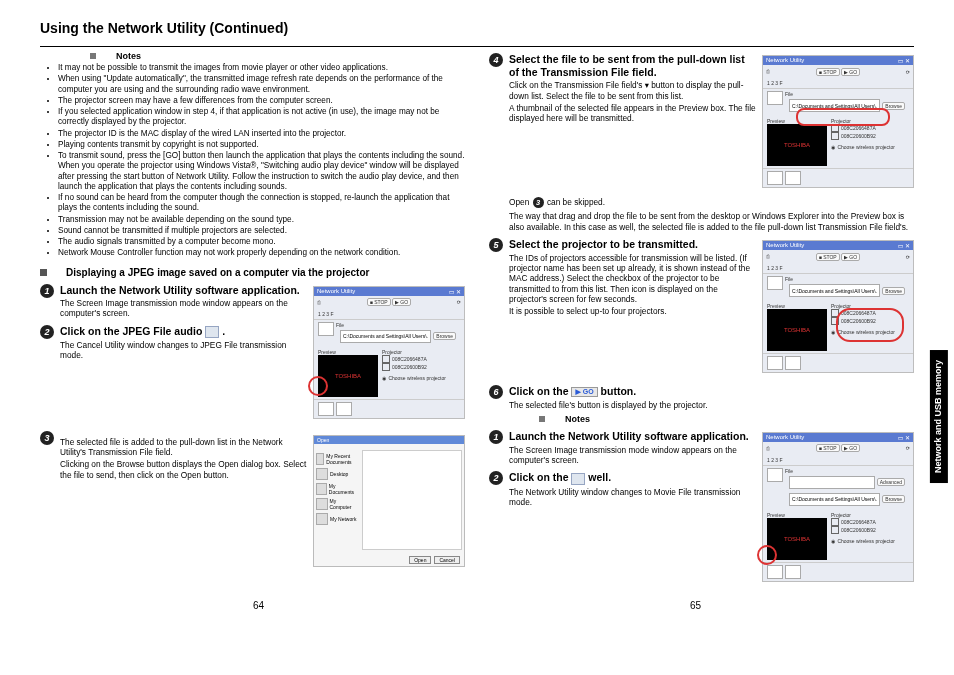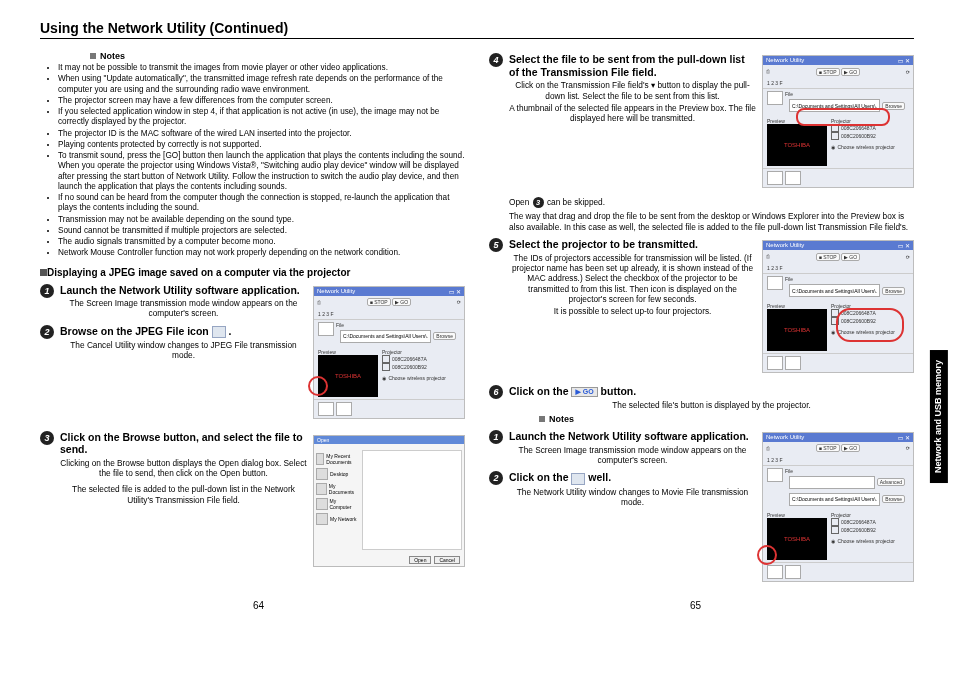--- a/index.html
+++ b/index.html
@@ -8,49 +8,49 @@
     padding: 20px 40px 10px 40px;
     font-size: 9px;
     color: #000;
     background: #fff;
     width: 874px;
   }
   .page-title {
     font-size: 14px;
     font-weight: bold;
     border-bottom: 1px solid #000;
-    padding-bottom: 2px;
-    margin-bottom: 8px;
+    padding-bottom: 10px;
+    margin-bottom: 0;
   }
   .columns {
     display: flex;
     gap: 24px;
   }
   .col {
     flex: 1;
     min-width: 0;
   }
   .section-title {
     font-weight: bold;
     font-size: 10px;
     margin: 8px 0 4px 0;
     display: flex;
     align-items: flex-start;
-    gap: 0;
+    gap: 19px;
   }
   .section-title .sq {
     width: 7px; height: 7px; background: #555;
     display: inline-block;
     margin-top: 2px;
   }
   .notes-title {
     font-weight: bold;
     font-size: 9px;
     margin: 4px 0 2px 10px;
-    display:flex; align-items:center; gap:4px;padding-left:40px;
+    display:flex; align-items:center; gap:20px;padding-left:40px;
   }
   .notes-title .sq {
     width:6px; height:6px; background:#777; display:inline-block;
   }
   .notes-list {
     padding-left: 18px;
     margin: 0 0 6px 0;
   }
   .notes-list li {
     font-size: 8.2px;
@@ -95,21 +95,20 @@
   }
   .step-text {
     font-size: 8.3px;
     line-height: 1.25;
     margin: 3px 0 2px 20px;
   }
   .step-text-inline {
     font-size: 8.3px;
     line-height: 1.25;
     margin-top:2px;
-    text-align:center;
   }
   .thumb {
     border: 1px solid #bdbdbd;
     background: #e9ecf3;
     width: 150px;
     float: right;
     margin: 2px 0 6px 6px;
     font-size: 5px;
     color:#333;
   }
@@ -195,22 +194,22 @@
 
     <div class="notes-title">
       <span class="sq"></span>
       <span>Notes</span>
     </div>
     <ul class="notes-list">
       <li>It may not be possible to transmit the images from movie player or other video applications.</li>
       <li>When using "Update automatically", the transmitted image refresh rate depends on the performance of the computer you are using and the surrounding radio wave environment.</li>
       <li>The projector screen may have a few differences from the computer screen.</li>
       <li>If you selected application window in step 4, if that application is not active (in use), the image may not be correctly displayed by the projector.</li>
-      <li>The projector ID is the MAC software of the wired LAN inserted into the projector.</li>
-      <li>Playing contents protected by correctly is not supported.</li>
+      <li>The projector ID is the MAC display of the wired LAN inserted into the projector.</li>
+      <li>Playing contents transmit by copyright is not supported.</li>
       <li>To transmit sound, press the [GO] button then launch the application that plays the contents including the sound. When you operate the projector using Windows Vista®, "Switching audio play device" window will be displayed after pressing the start button of Network Utility. Follow the instruction to switch the audio play device, and then launch the application that plays the contents including sounds.</li>
       <li>If no sound can be heard from the computer though the connection is stopped, re-launch the application that plays the contents including the sound.</li>
       <li>Transmission may not be available depending on the sound type.</li>
       <li>Sound cannot be transmitted if multiple projectors are selected.</li>
       <li>The audio signals transmitted by a computer become mono.</li>
       <li>Network Mouse Controller function may not work properly depending on the network condition.</li>
     </ul>
 
     <div class="section-title">
       <span class="sq"></span>
@@ -277,21 +276,21 @@
         <span class="num">1</span>
         <div class="step-body">
           <div class="step-head">Launch the Network Utility software application.</div>
           <div class="step-text-inline">The Screen Image transmission mode window appears on the computer's screen.</div>
         </div>
       </div>
 
       <div class="step">
         <span class="num">2</span>
         <div class="step-body">
-          <div class="step-head"><span>Browse on the JPEG File icon</span> <span class="small-icon"></span> .</div>
+          <div class="step-head"><span>Click on the JPEG File audio</span> <span class="small-icon"></span> .</div>
           <div class="step-text-inline">The Cancel Utility window changes to JPEG File transmission mode.</div>
         </div>
       </div>
     </div>
 
     <div class="clearfix">
       <div class="thumb-open">
         <div class="topbar">Open</div>
         <div class="sidebar">
           <div class="sitem">
@@ -318,23 +317,22 @@
         <div class="main"></div>
         <div class="btns">
           <span class="b">Open</span>
           <span class="b">Cancel</span>
         </div>
       </div>
 
       <div class="step">
         <span class="num">3</span>
         <div class="step-body">
-          <div class="step-head">Click on the Browse button, and select the file to send.</div>
+          <div class="step-text-inline" style="margin-top:6px;">The selected file is added to the pull-down list in the Network Utility's Transmission File field.</div>
           <div class="step-text-inline">Clicking on the Browse button displays the Open dialog box. Select the file to send, then click on the Open button.</div>
-          <div class="step-text-inline" style="margin-top:6px;">The selected file is added to the pull-down list in the Network Utility's Transmission File field.</div>
         </div>
       </div>
     </div>
 
   </div>
 
   <div class="col">
 
     <div class="clearfix">
       <div class="thumb-wrap">

